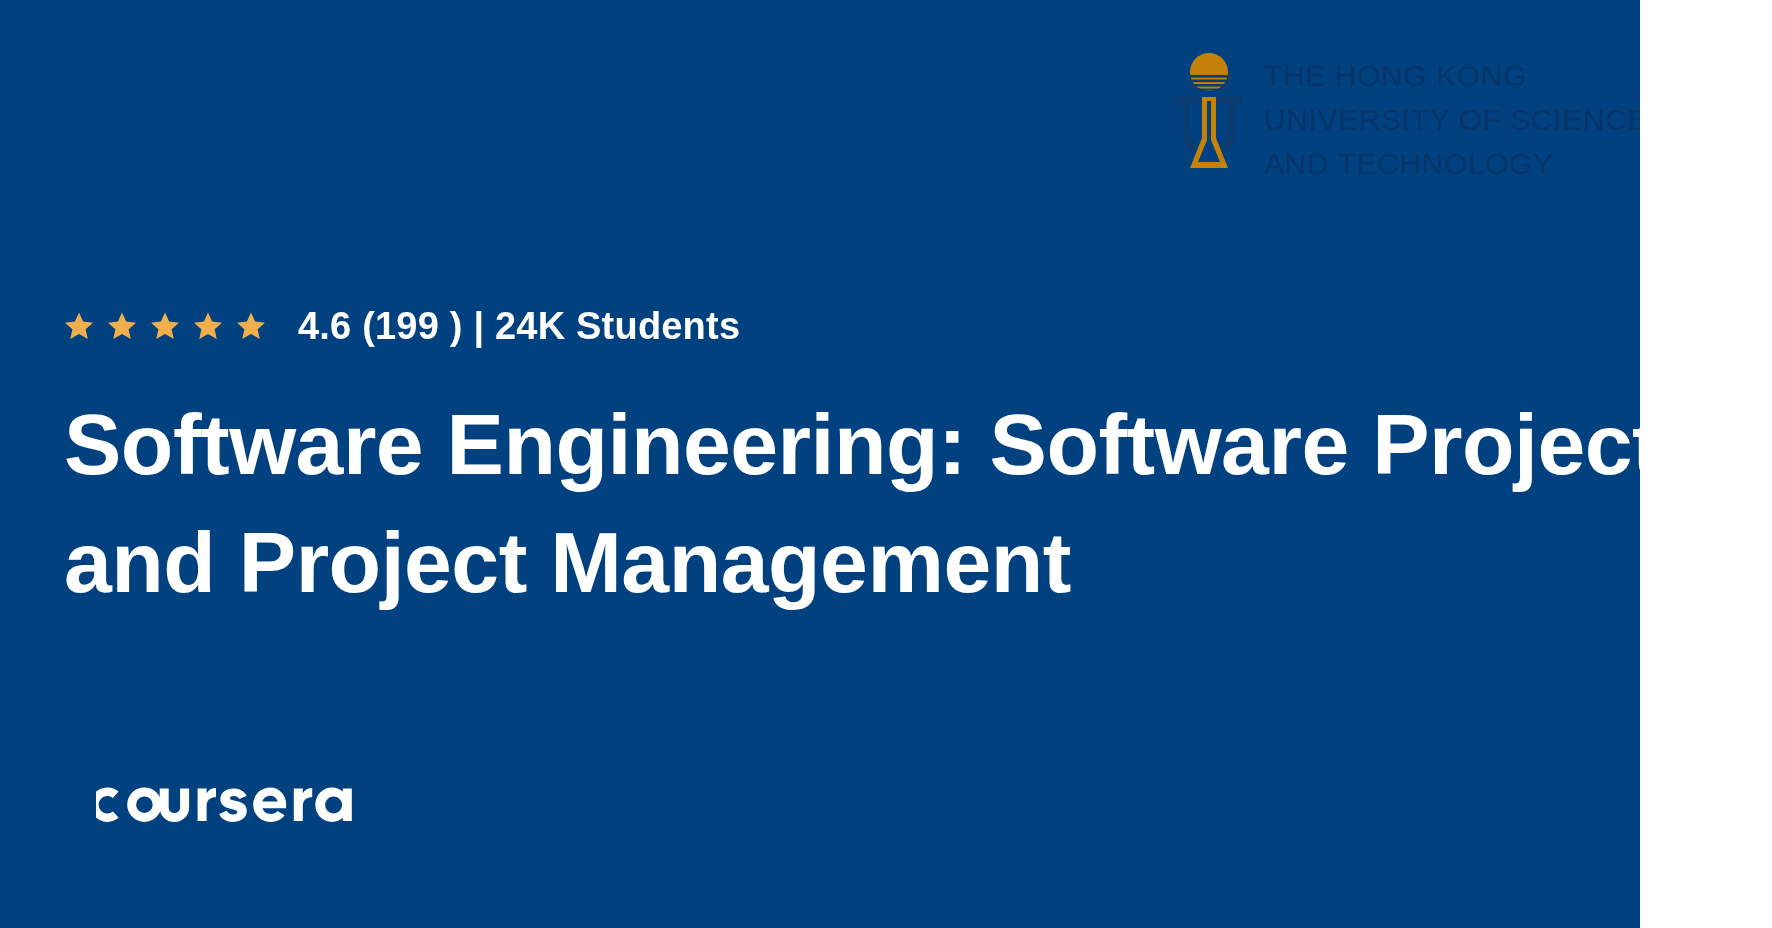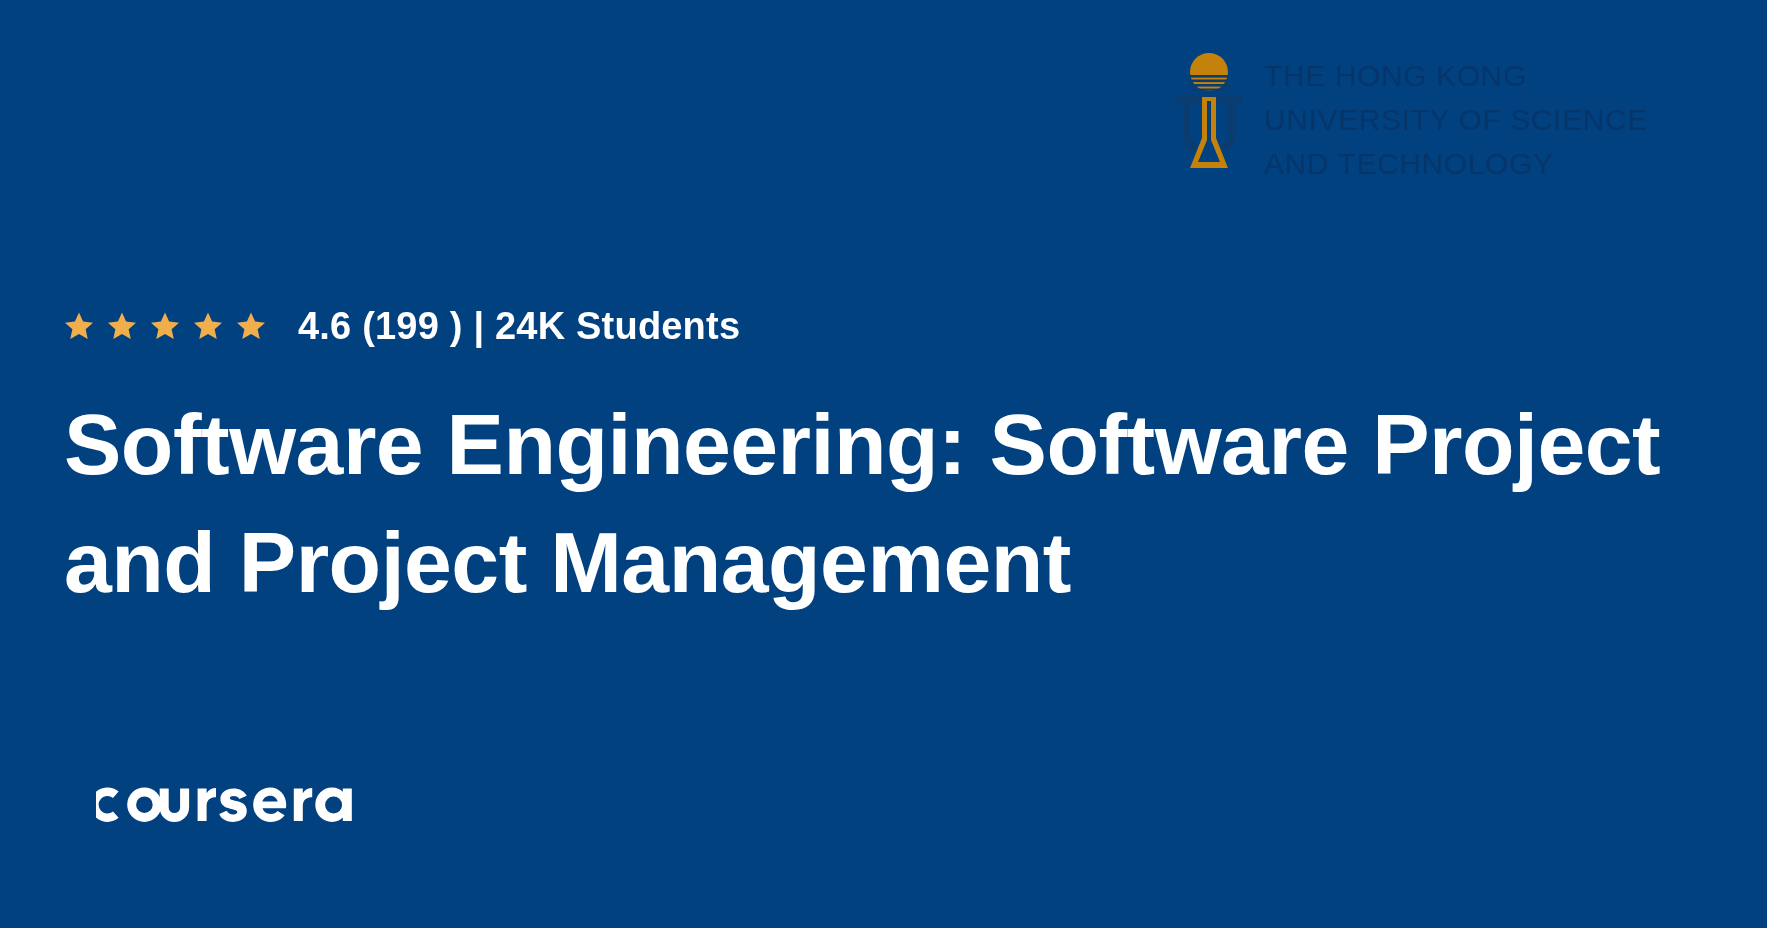--- a/index.html
+++ b/index.html
@@ -7,21 +7,21 @@
     margin: 0;
     padding: 0;
   }
   body {
     font-family: "Liberation Sans", sans-serif;
     background: #ffffff;
   }
 
   .banner {
     position: relative;
-    width: 1767px;
+    width: 1640px;
     height: 928px;
     background: #024180;
     overflow: hidden;
     box-sizing: border-box;
   }
 
   
   .univ-logo {
     position: absolute;
     top: 48px;

